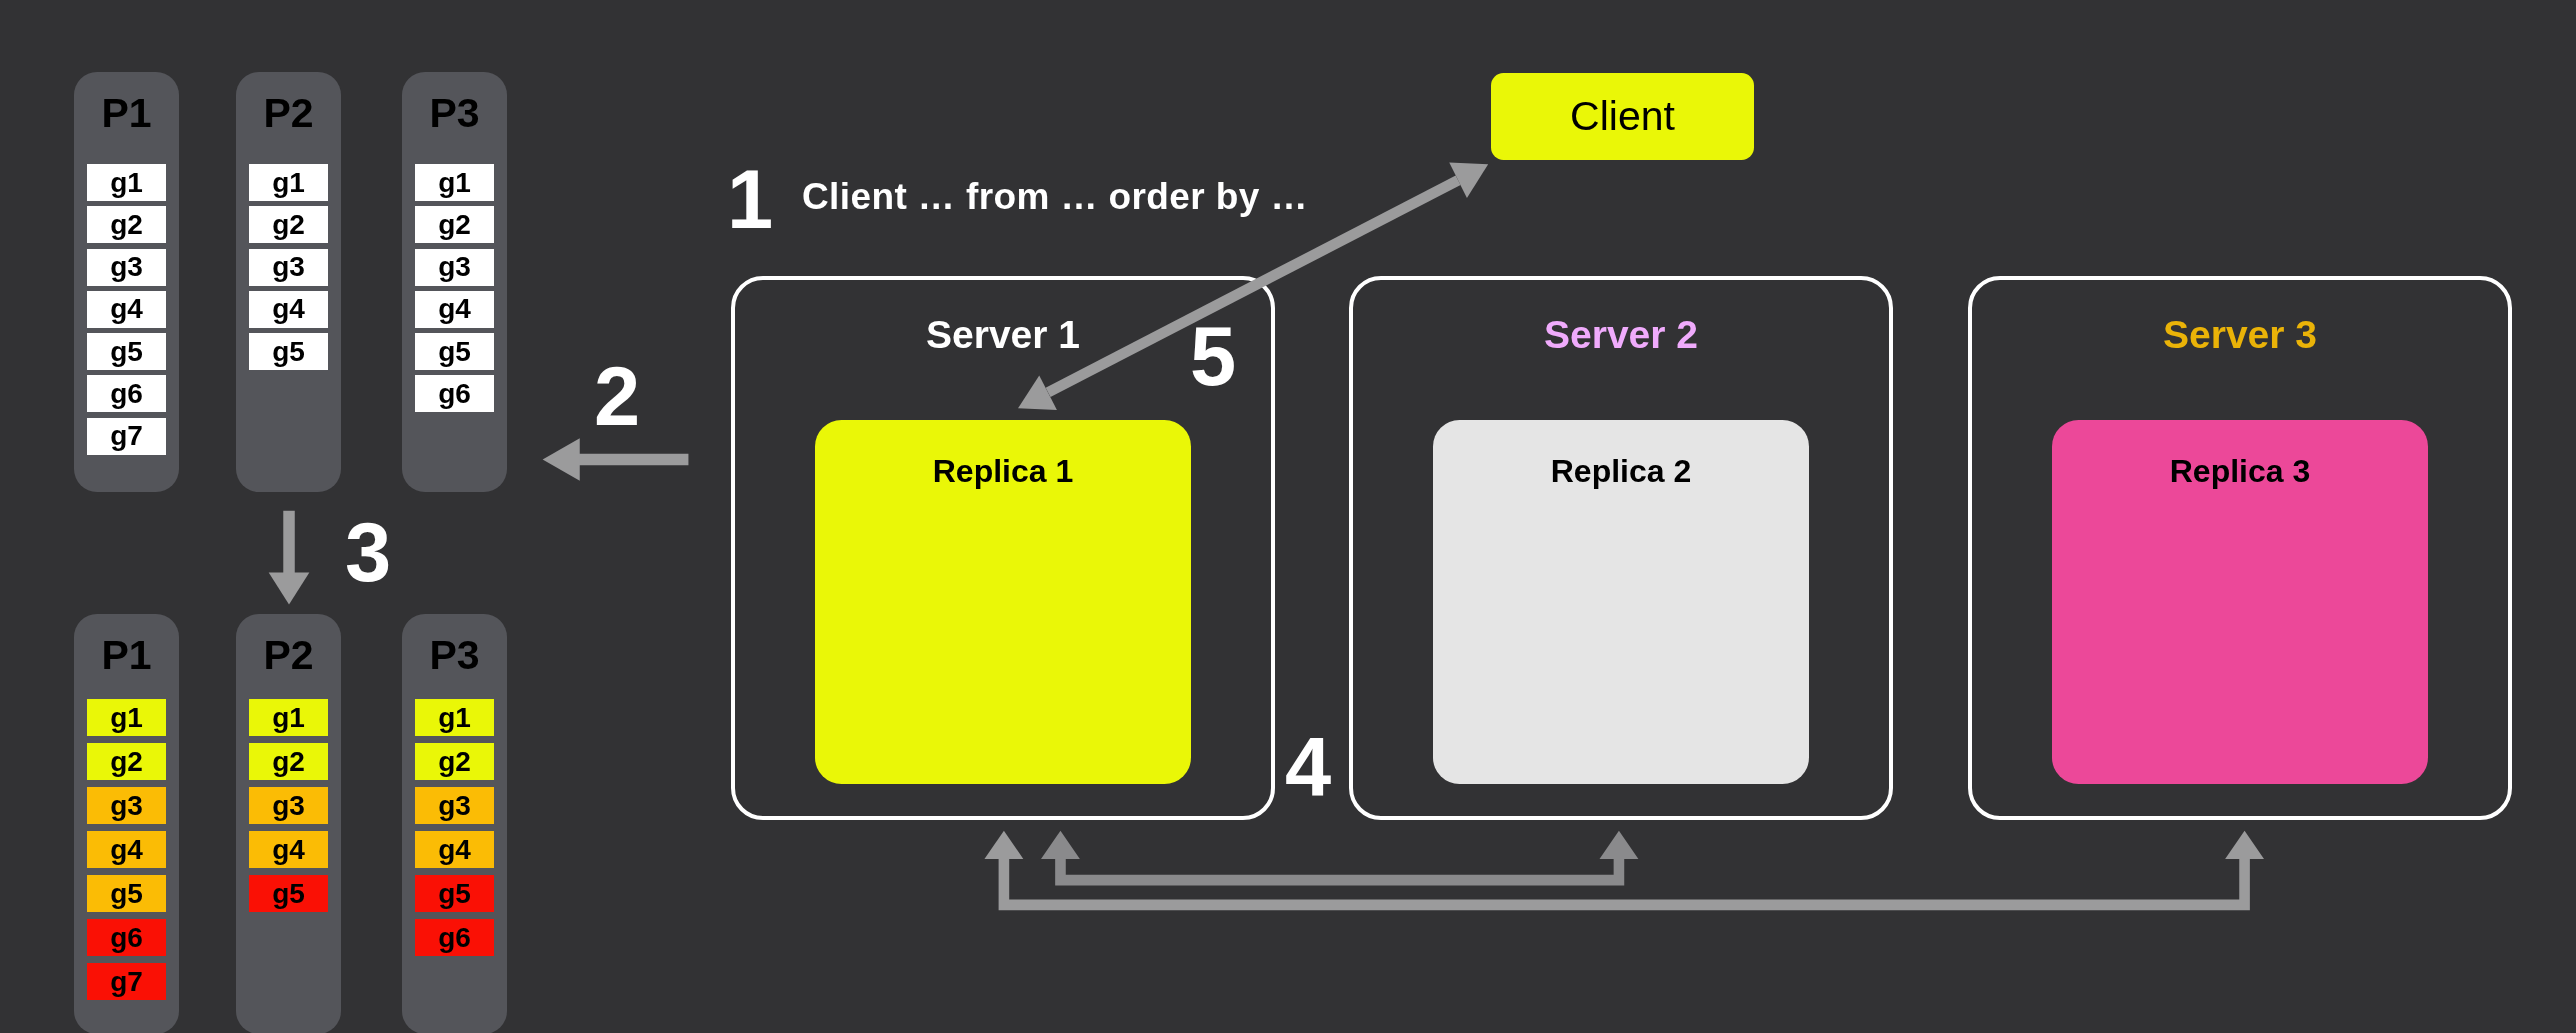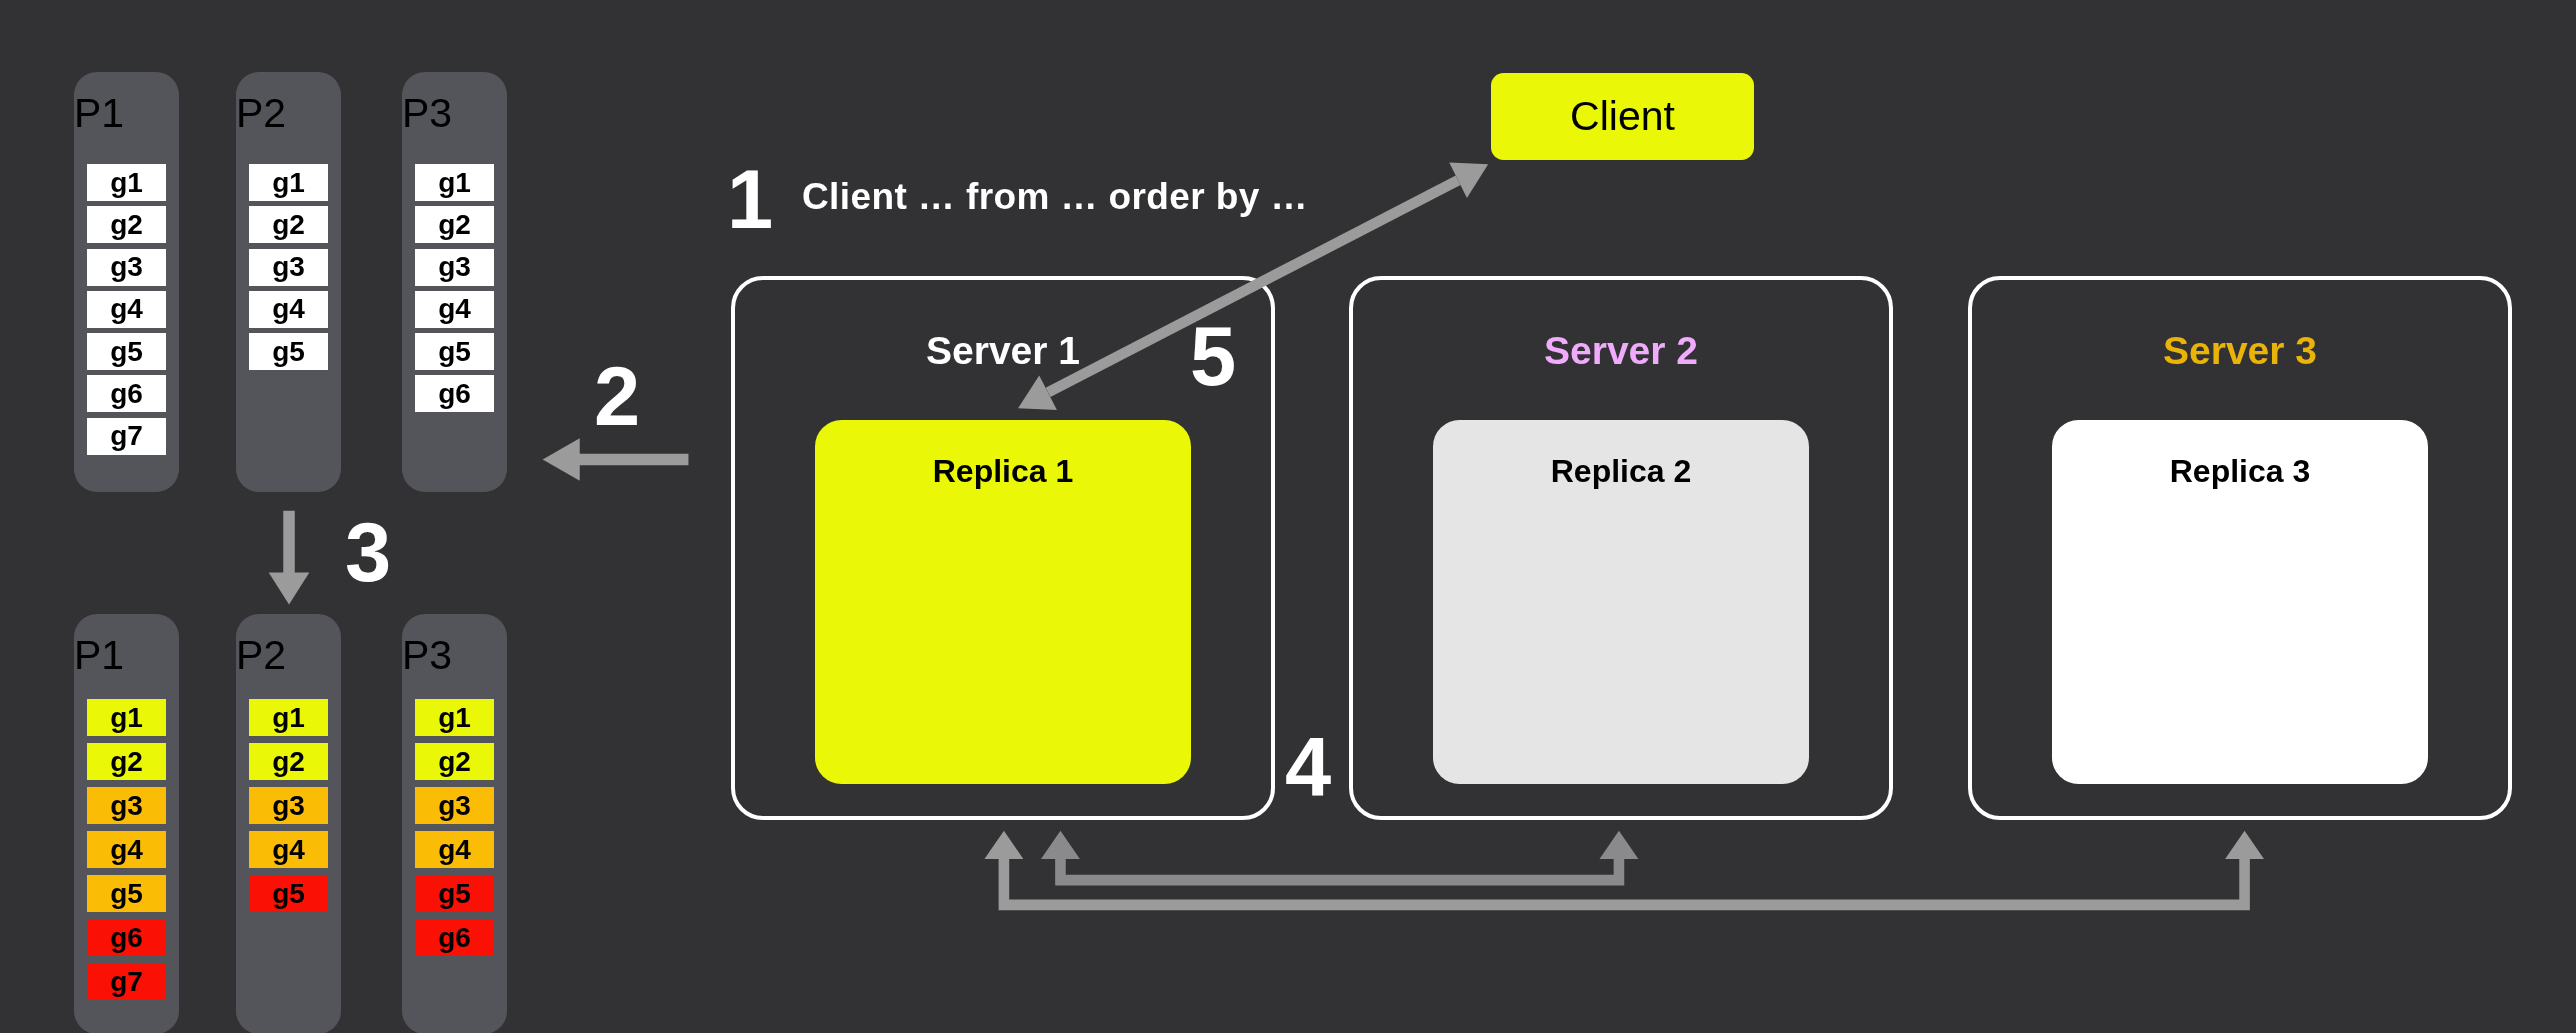--- a/index.html
+++ b/index.html
@@ -13,22 +13,23 @@
   
   .pcol {
     position: absolute;
     width: 105px;
     height: 420px;
     border-radius: 23px;
   }
   .plabel {
     position: absolute;
     top: 19.4px; left: 0; right: 0;
+    text-align: center;
     font-size: 41px;
-    font-weight: normal;
+    font-weight: bold;
     line-height: 1.1;
   }
   .cells {
     position: absolute;
     top: 92px; left: 13.3px; right: 13.3px;
     display: flex;
     flex-direction: column;
     gap: 5.3px;
   }
   .pcol--after .cells { top: 85px; gap: 7px; }
@@ -45,21 +46,21 @@
     position: absolute;
     top: 276px;
     width: 544px;
     height: 544px;
     border: 4.4px solid #fff;
     border-radius: 32px;
     box-sizing: border-box;
   }
   .server-label {
     position: absolute;
-    top: 48px; left: 0; right: 0;
+    top: 32px; left: 0; right: 0;
     text-align: center;
     font-size: 39px;
     font-weight: bold;
     line-height: 1.2;
   }
   .replica {
     position: absolute;
     left: 80px;
     top: 140px;
     width: 376px;
@@ -196,21 +197,21 @@
 
   <div class="server" style="left:1349px">
     <div class="server-label" style="color:#f0abfc">Server 2</div>
     <div class="replica" style="background-color: #e5e5e5;">
       <div class="replica-label">Replica 2</div>
     </div>
   </div>
 
   <div class="server" style="left:1968px">
     <div class="server-label" style="color:#eab308">Server 3</div>
-    <div class="replica" style="background-color: #ffffff;">
+    <div class="replica" style="background-color: #ec4899;">
       <div class="replica-label">Replica 3</div>
     </div>
   </div>
 
   <div class="stepnum" style="left:697px; top:158px; color:#fff">1</div>
   <div class="query" style="color:#fff">Client … from … order by …</div>
   <div class="stepnum" style="left:564px; top:355px; color:#fff">2</div>
   <div class="stepnum" style="left:315px; top:511px; color:#fff">3</div>
   <div class="stepnum" style="left:1255px; top:726px; color:#fff">4</div>
   <div class="stepnum" style="left:1160px; top:315px; color:#fff">5</div>

